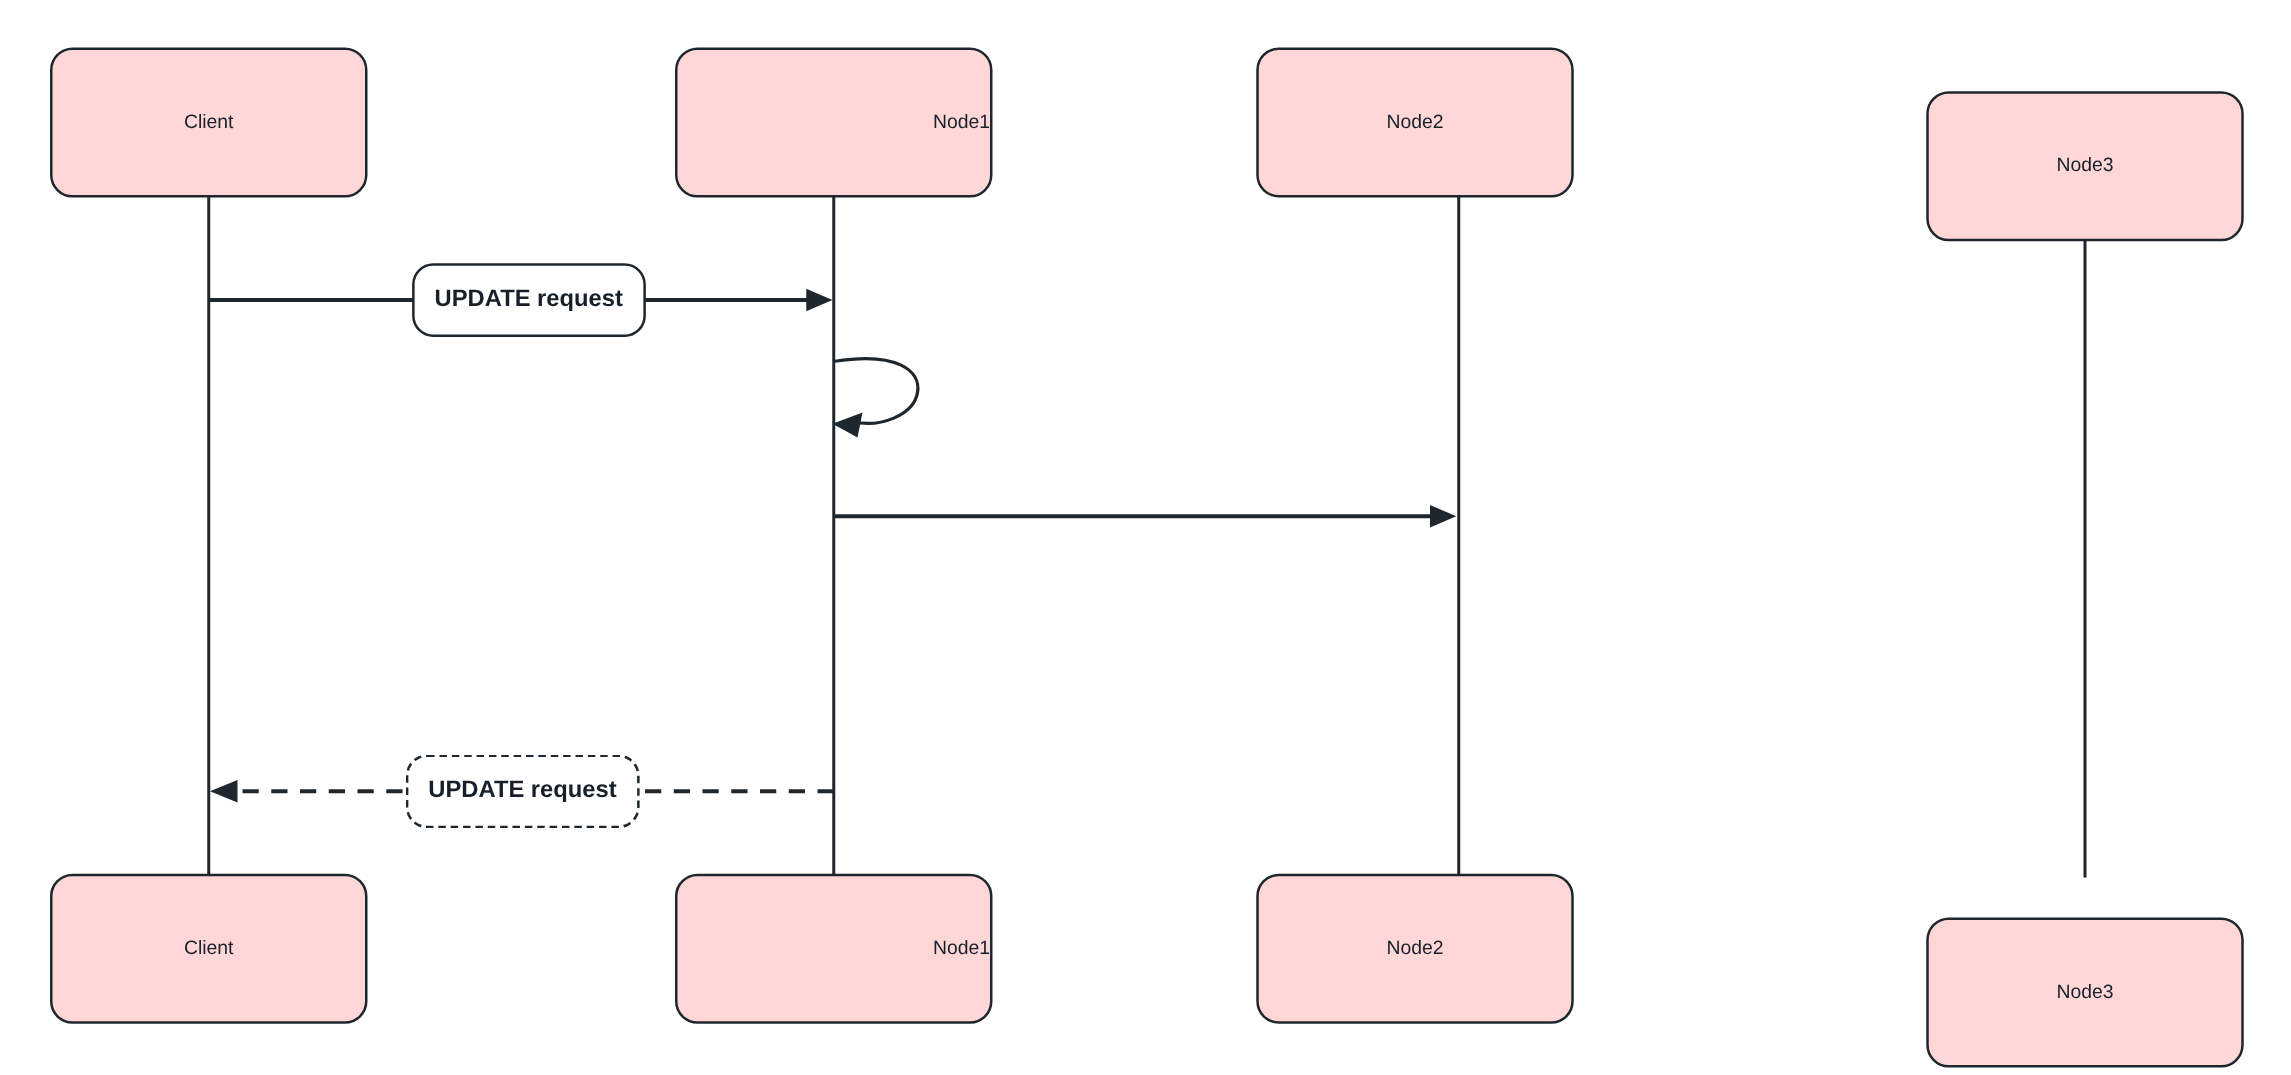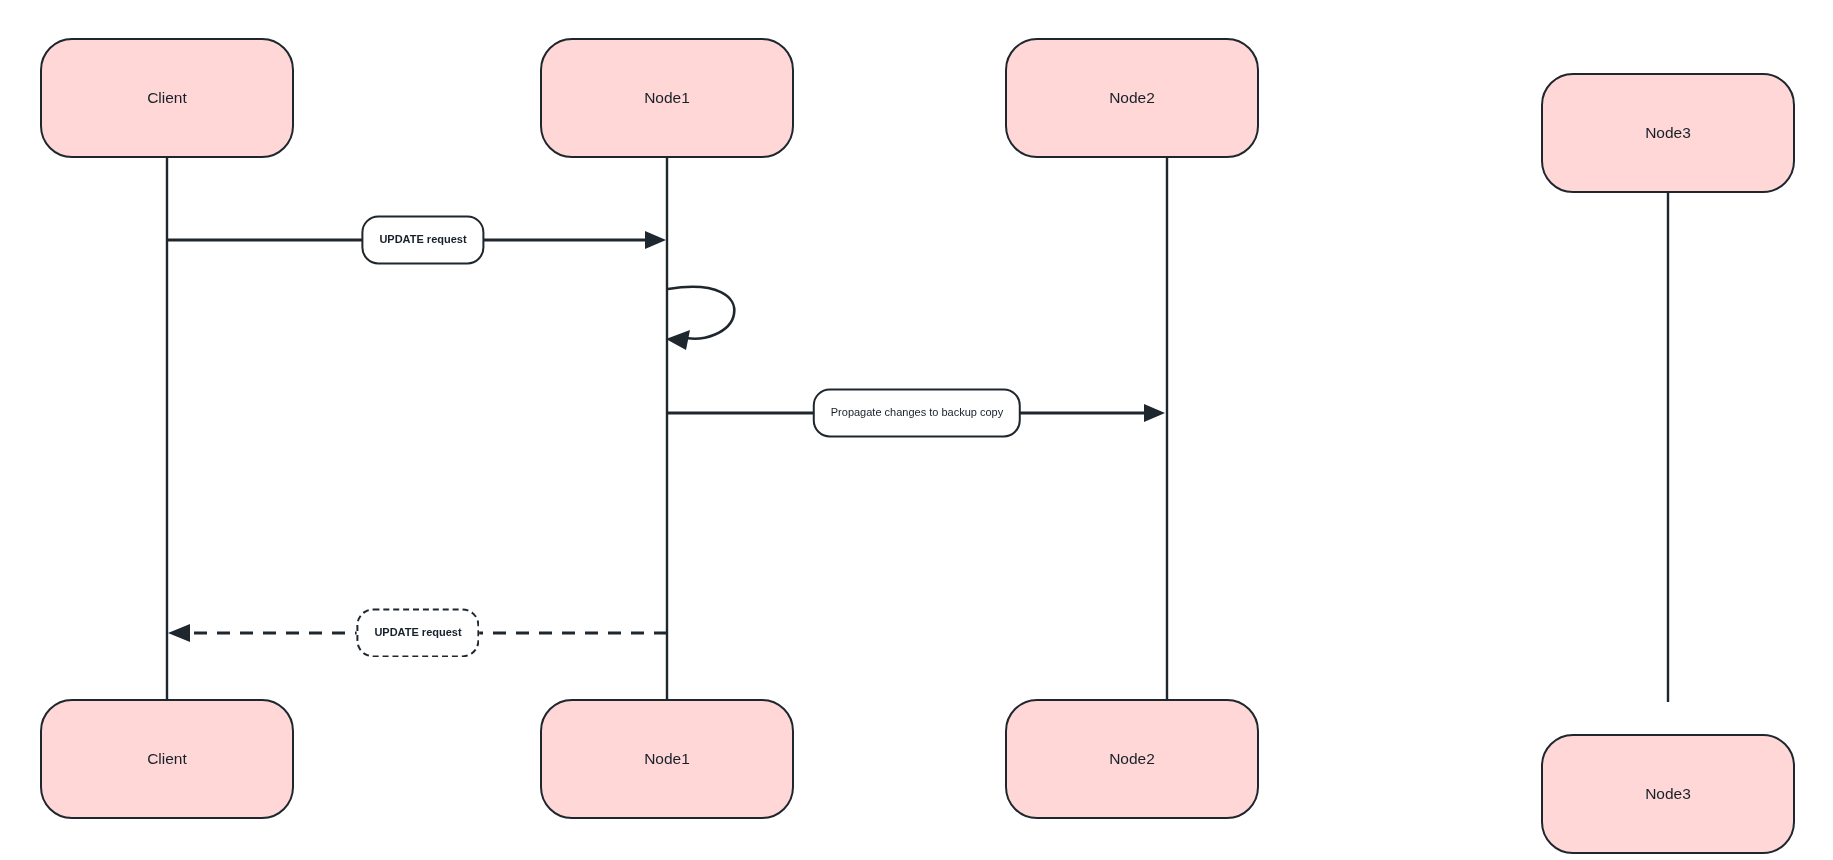--- a/index.html
+++ b/index.html
@@ -27,42 +27,42 @@
   .lifeline{stroke:var(--ink);stroke-width:2.4;}
   .msg{stroke:var(--ink);stroke-width:3.2;fill:none;}
   .msg.dashed{stroke-dasharray:13 10;}
   .loop{stroke:var(--ink);stroke-width:2.6;fill:none;}
   .head{fill:var(--ink);stroke:none;}
   .actor{
     position:absolute;
     width:254px;height:120px;
     background:var(--actor-fill);
     border:2.5px solid var(--ink);
-    border-radius:32px;
+    border-radius:18px;
     display:flex;align-items:center;justify-content:center;
     font-size:15.5px;color:var(--text);
   }
   .actor .actor-label{white-space:nowrap;}
   .pill{
     position:absolute;
     transform:translate(-50%,-50%);
     background:var(--label-bg);
     border:2.5px solid var(--ink);
     border-radius:17px;
     padding:16px 16px;
-    font-size:11px;
+    font-size:19px;
     color:var(--text);
     white-space:nowrap;
     line-height:1.2;
   }
   .pill.bold{font-weight:bold;}
   .pill.dashed-border{border-style:dashed;}
   
   .col-client{left:40px;}
-  .col-node1{left:540px;}
+  .col-node1{left:540px;justify-content:flex-end;}
   .col-node2{left:1005px;}
   .col-node3{left:1541px;margin-top:35px;}
   .row-top{top:38px;}
   .row-bottom{top:699px;}
 </style>
 </head>
 <body>
 
 <div class="canvas">
 
@@ -107,17 +107,16 @@
   </div>
   <div class="actor col-node2 row-bottom">
     <span class="actor-label">Node2</span>
   </div>
   <div class="actor col-node3 row-bottom">
     <span class="actor-label">Node3</span>
   </div>
 
   <div class="pill bold" style="left:423px; top:240px;">UPDATE request</div>
 
-  <div class="pill" style="left:917px; top:413px;">Propagate changes to backup copy</div>
 
   <div class="pill bold dashed-border" style="left:418px; top:633px;">UPDATE request</div>
 
 </div>
 
 </body></html>

